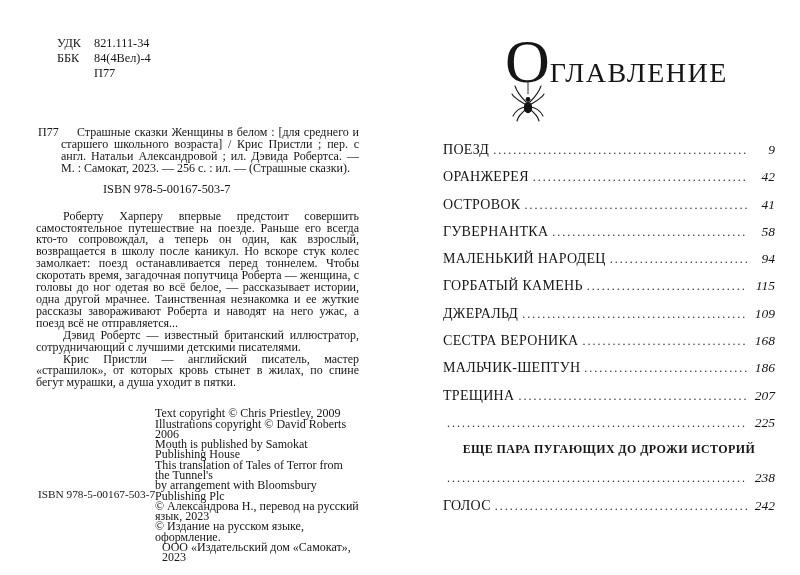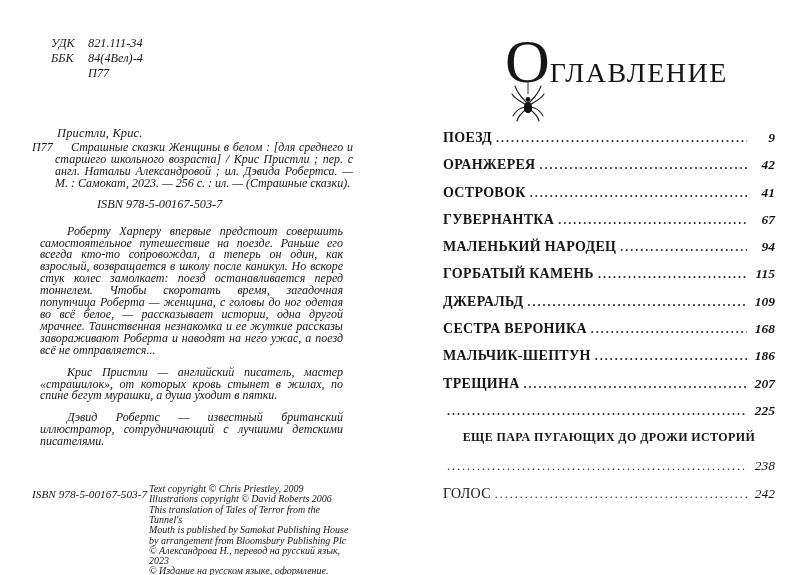--- a/index.html
+++ b/index.html
@@ -4,43 +4,43 @@
 <style>
   html,body{margin:0;padding:0;}
   body{
     width:800px;height:575px;background:#ffffff;position:relative;overflow:hidden;
     font-family:"Liberation Serif", serif;color:#161616;
     -webkit-font-smoothing:antialiased;
   }
   .spread{position:absolute;inset:0;background:#fff;}
 
   
-  .page-left{position:absolute;left:30px;top:36px;width:323px;height:520px;font-style:italic;}
+  .page-left{position:absolute;left:36px;top:36px;width:323px;height:520px;}
   .udk-block{margin-left:21px;font-size:12.3px;line-height:15px;}
   .udk-row .udk-label{display:inline-block;width:37px;}
   .bib-section{margin-top:46px;}
   .author-heading{margin-left:27px;font-size:12.4px;line-height:13px;letter-spacing:.2px;}
   .bib{position:relative;margin-left:25px;margin-top:2px;text-indent:16px;
        text-align:justify;font-size:12px;line-height:11.9px;}
   .bib-code{position:absolute;left:-23px;top:0;text-indent:0;}
   .isbn-line{margin-left:67px;margin-top:8px;font-size:12.3px;line-height:12px;}
   .annotation-block{margin-top:16px;font-size:12px;line-height:11.9px;text-align:justify;}
-  .annotation-block p{margin:10px;text-indent:27px;}
-  .copyright-block{margin-left:119px;margin-top:36px;font-size:10px;line-height:10.3px;}
+  .annotation-block p{margin:0;text-indent:27px;}
+  .copyright-block{margin-left:119px;margin-top:19px;font-size:12px;line-height:10.3px;}
   .copyright-line:last-child{padding-left:7px;}
   .isbn-footer{position:absolute;left:2px;top:452px;font-size:11.3px;}
 
   
   .page-right{position:absolute;left:443px;top:30px;width:332px;height:520px;}
   .toc-title{position:relative;height:64px;padding-left:62px;}
   .toc-title-text{display:flex;align-items:baseline;}
   .initial{font-size:62px;line-height:1;letter-spacing:0;}
   .title-rest{font-size:28px;letter-spacing:1.5px;}
   .spider{position:absolute;left:68px;top:51px;}
-  .toc-list{margin-top:36px;font-weight:bold;}
+  .toc-list{margin-top:48px;}
   .toc-row{display:flex;align-items:baseline;font-size:14px;line-height:16px;
            margin-bottom:11.3px;letter-spacing:.3px;}
   .toc-label{white-space:nowrap;}
   .toc-dots{flex:1;overflow:hidden;white-space:nowrap;margin:0 4px;
             letter-spacing:2px;font-size:12px;color:#2a2a2a;}
   .toc-page{font-style:italic;min-width:24px;text-align:right;font-size:13.5px;letter-spacing:0;}
   .section-heading{text-align:center;font-size:12px;letter-spacing:.4px;
                    margin:5px 0 14px 0;line-height:14px;font-weight:bold;}
 </style>
 </head>
@@ -58,46 +58,45 @@
   <div class="udk-row">
     <span class="udk-label">ББК</span><span>84(4Вел)-4</span>
   </div>
 
   <div class="udk-row">
     <span class="udk-label"></span><span>П77</span>
   </div>
 </div>
 
     <div class="bib-section">
-      <div class="author-heading">Пристли, Крис.</div>
       <div class="bib">
         <span class="bib-code">П77</span>
         <span>Страшные сказки Женщины в белом : [для среднего и старшего школьного возраста] / Крис Пристли ; пер. с англ. Натальи Александровой ; ил. Дэвида Робертса. — М. : Самокат, 2023. — 256 с. : ил. — (Страшные сказки).</span>
       </div>
       <div class="isbn-line">ISBN 978-5-00167-503-7</div>
     </div>
 
     <div class="annotation-block">
   <p>Роберту Харперу впервые предстоит совершить самостоятельное путешествие на поезде. Раньше его всегда кто-то сопровождал, а теперь он один, как взрослый, возвращается в школу после каникул. Но вскоре стук колес замолкает: поезд останавливается перед тоннелем. Чтобы скоротать время, загадочная попутчица Роберта — женщина, с головы до ног одетая во всё белое, — рассказывает истории, одна другой мрачнее. Таинственная незнакомка и ее жуткие рассказы завораживают Роберта и наводят на него ужас, а поезд всё не отправляется...</p>
 
+  <p>Дэвид Робертс — известный британский иллюстратор, сотрудничающий с лучшими детскими писателями.</p>
+
   <p>Крис Пристли — английский писатель, мастер «страшилок», от которых кровь стынет в жилах, по спине бегут мурашки, а душа уходит в пятки.</p>
-
-  <p>Дэвид Робертс — известный британский иллюстратор, сотрудничающий с лучшими детскими писателями.</p>
 </div>
 
     <div class="copyright-block">
   <div class="copyright-line">Text copyright © Chris Priestley, 2009</div>
 
   <div class="copyright-line">Illustrations copyright © David Roberts 2006</div>
 
+  <div class="copyright-line">Mouth is published by Samokat Publishing House</div>
+
   <div class="copyright-line">This translation of Tales of Terror from the Tunnel's</div>
 
-  <div class="copyright-line">Mouth is published by Samokat Publishing House</div>
-
-  <div class="copyright-line">by arrangement from Bloomsbury Publishing Plc</div>
+  <div class="copyright-line">by arrangement with Bloomsbury Publishing Plc</div>
 
   <div class="copyright-line">© Александрова Н., перевод на русский язык, 2023</div>
 
   <div class="copyright-line">© Издание на русском языке, оформление.</div>
 
   <div class="copyright-line">ООО «Издательский дом «Самокат», 2023</div>
 </div>
 
     <div class="isbn-footer">ISBN 978-5-00167-503-7</div>
   </div>
@@ -141,21 +140,21 @@
 
   <div class="toc-row">
     <span class="toc-label">ОСТРОВОК</span>
     <span class="toc-dots">......................................................................................................................................................</span>
     <span class="toc-page">41</span>
   </div>
 
   <div class="toc-row">
     <span class="toc-label">ГУВЕРНАНТКА</span>
     <span class="toc-dots">......................................................................................................................................................</span>
-    <span class="toc-page">67</span>
+    <span class="toc-page">58</span>
   </div>
 
   <div class="toc-row">
     <span class="toc-label">МАЛЕНЬКИЙ НАРОДЕЦ</span>
     <span class="toc-dots">......................................................................................................................................................</span>
     <span class="toc-page">94</span>
   </div>
 
   <div class="toc-row">
     <span class="toc-label">ГОРБАТЫЙ КАМЕНЬ</span>

